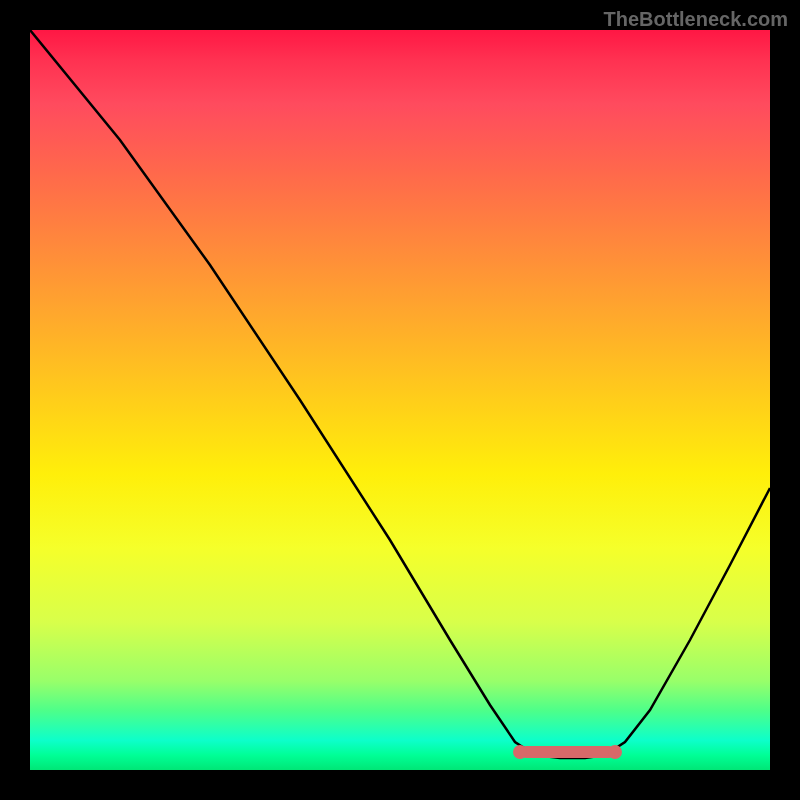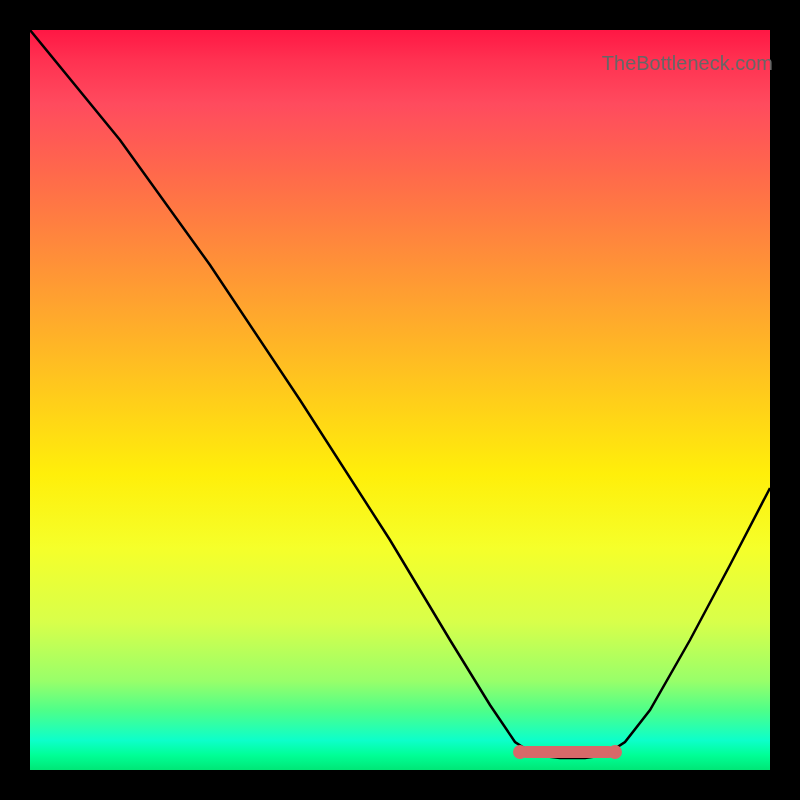--- a/index.html
+++ b/index.html
@@ -10,26 +10,25 @@
     body {
       width: 800px;
       height: 800px;
       background: #000000;
       position: relative;
       font-family: Arial, sans-serif;
     }
     .watermark {
       position: absolute;
       top: 8px;
-      right: 27px;
+      right: 12px;
       color: #666666;
       font-size: 20px;
-      font-weight: normal;
+      font-weight: bold;
       z-index: 10;
-      margin-top: 44px;
     }
     .chart-container {
       position: absolute;
       top: 30px;
       left: 30px;
       width: 740px;
       height: 740px;
       overflow: hidden;
     }
     .gradient-bg {

